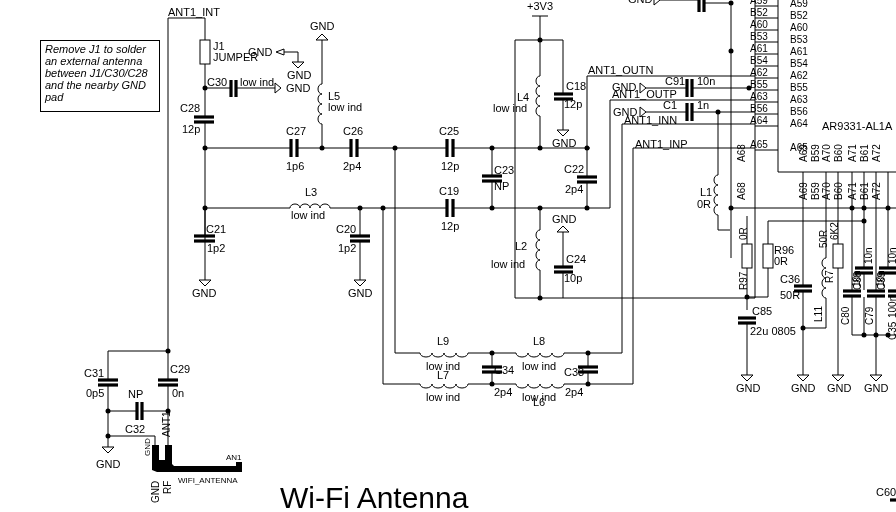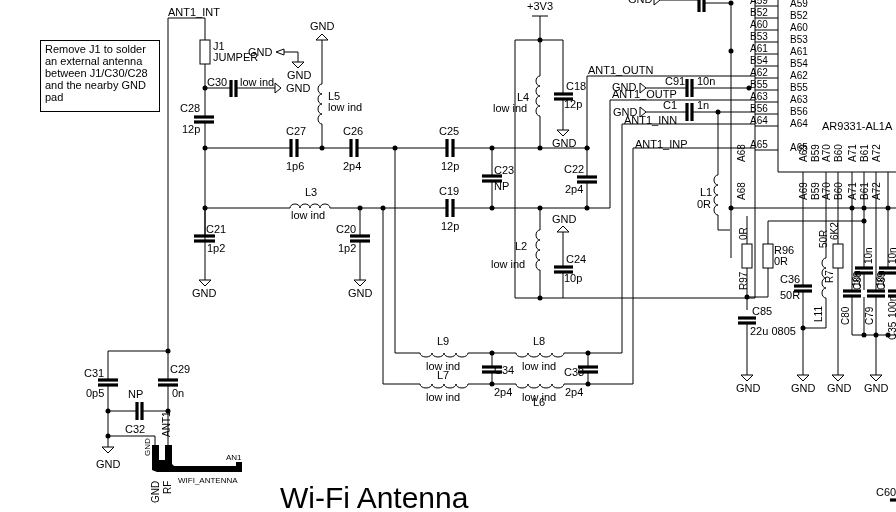--- a/index.html
+++ b/index.html
@@ -5,21 +5,21 @@
   html, body { margin:0; padding:0; background:#ffffff; }
   body { width:896px; height:512px; overflow:hidden; position:relative; font-family:"Liberation Sans", sans-serif; }
   svg { position:absolute; left:0; top:0; }
   .w { stroke:#000; stroke-width:1; fill:none; }
   .cap { stroke:#000; stroke-width:3.2; fill:none; }
   .t { font-family:"Liberation Sans", sans-serif; font-size:11px; fill:#000; }
   .ts { font-family:"Liberation Sans", sans-serif; font-size:10px; fill:#000; }
   .tt { font-family:"Liberation Sans", sans-serif; font-size:8px; fill:#000; }
   .big { font-family:"Liberation Sans", sans-serif; font-size:30px; fill:#000; }
   .dot { fill:#000; }
-  .note { position:absolute; left:40px; top:40px; width:120px; height:72px; border:1px solid #000; box-sizing:border-box; padding:2px 4px; font-size:11px; line-height:12px; }
+  .note { position:absolute; left:40px; top:40px; width:120px; height:72px; border:1px solid #000; box-sizing:border-box; padding:2px 4px; font-size:11px; line-height:12px;font-style:italic; }
 </style>
 </head>
 <body>
 
 <div class="note">Remove J1 to solder an external antenna between J1/C30/C28 and the nearby GND pad</div>
 
 <svg width="896" height="512" viewBox="0 0 896 512">
 
   <text class="t" x="168" y="16">ANT1_INT</text>
   <line class="w" x1="168" y1="18" x2="205" y2="18"></line>

